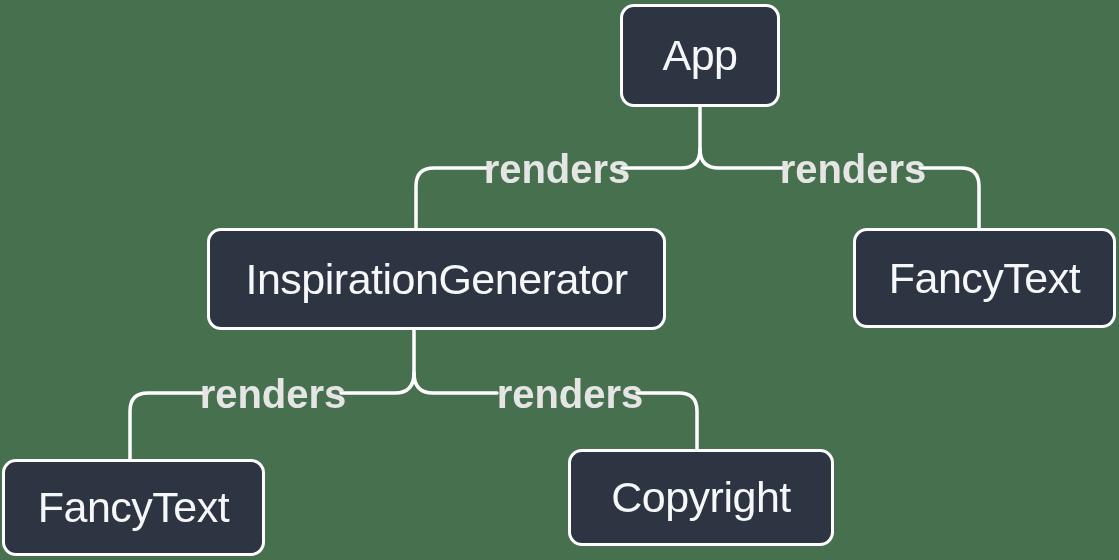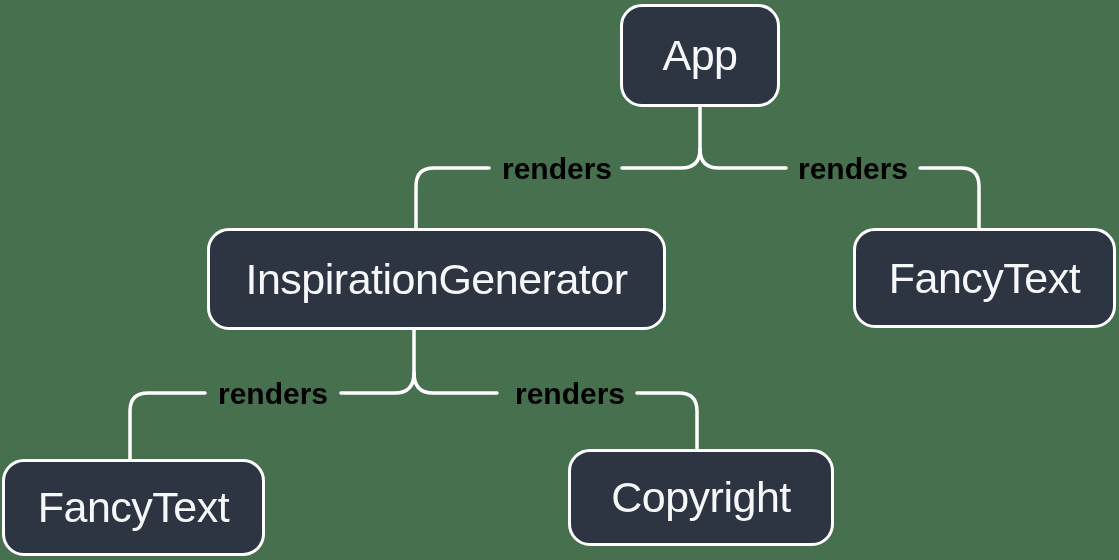--- a/index.html
+++ b/index.html
@@ -17,42 +17,42 @@
     position: absolute;
     left: 0; top: 0;
     width: 1119px; height: 560px;
   }
 
   .node {
     position: absolute;
     box-sizing: border-box;
     background: #2D3442;
     border: 3.5px solid #FFFFFF;
-    border-radius: 22px;
+    border-radius: 14px;
     display: flex;
     align-items: center;
     justify-content: center;
     color: #F6F7F9;
     font-size: 43px;
     font-weight: 400;
     letter-spacing: -0.5px;
     white-space: nowrap;
   }
 
   .node-app                  { left: 620px; top: 4px;   width: 160px; height: 103px; }
   .node-inspiration-generator{ left: 207px; top: 228px; width: 459px; height: 102px; }
   .node-fancy-text-right     { left: 853px; top: 228px; width: 263px; height: 100px; }
   .node-fancy-text-left      { left: 2px;   top: 459px; width: 263px; height: 97px; }
   .node-copyright            { left: 568px; top: 449px; width: 266px; height: 97px; }
 
   .edge-label {
     position: absolute;
     transform: translate(-50%, -50%);
-    color: #000000;
-    font-size: 30px;
+    color: #e5e5e5;
+    font-size: 40px;
     font-weight: 700;
     white-space: nowrap;
   }
   .edge-label-1 { left: 557px; top: 169px; }
   .edge-label-2 { left: 853px; top: 169px; }
   .edge-label-3 { left: 273px; top: 394px; }
   .edge-label-4 { left: 570px; top: 394px; }
 </style>
 </head>
 <body>

